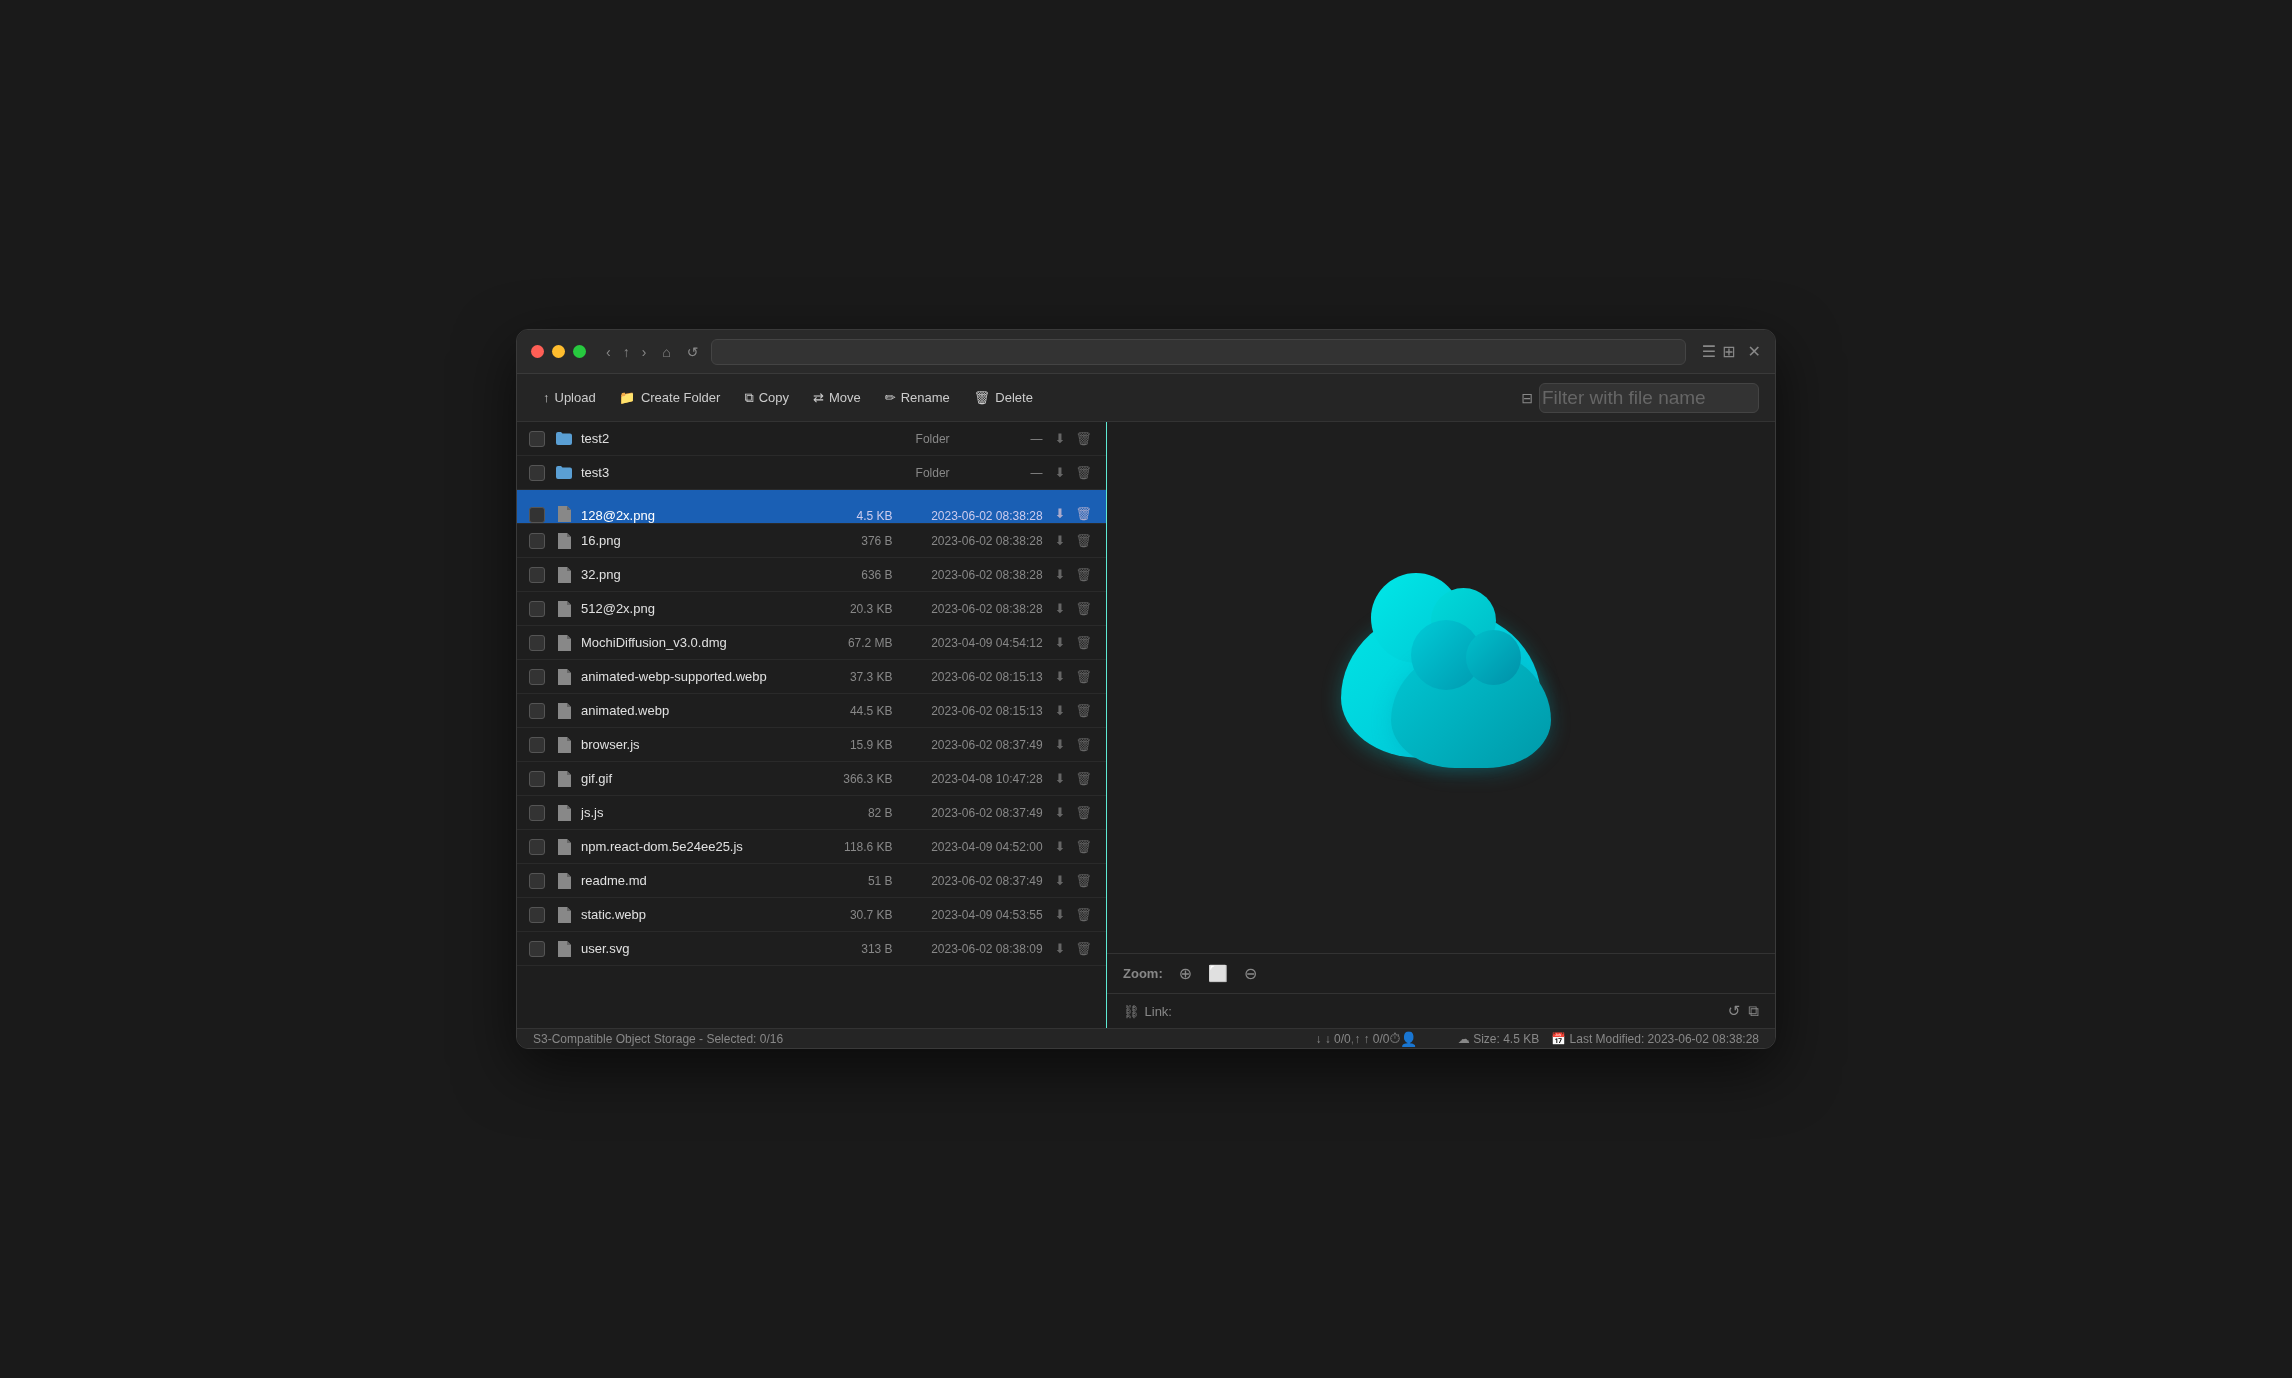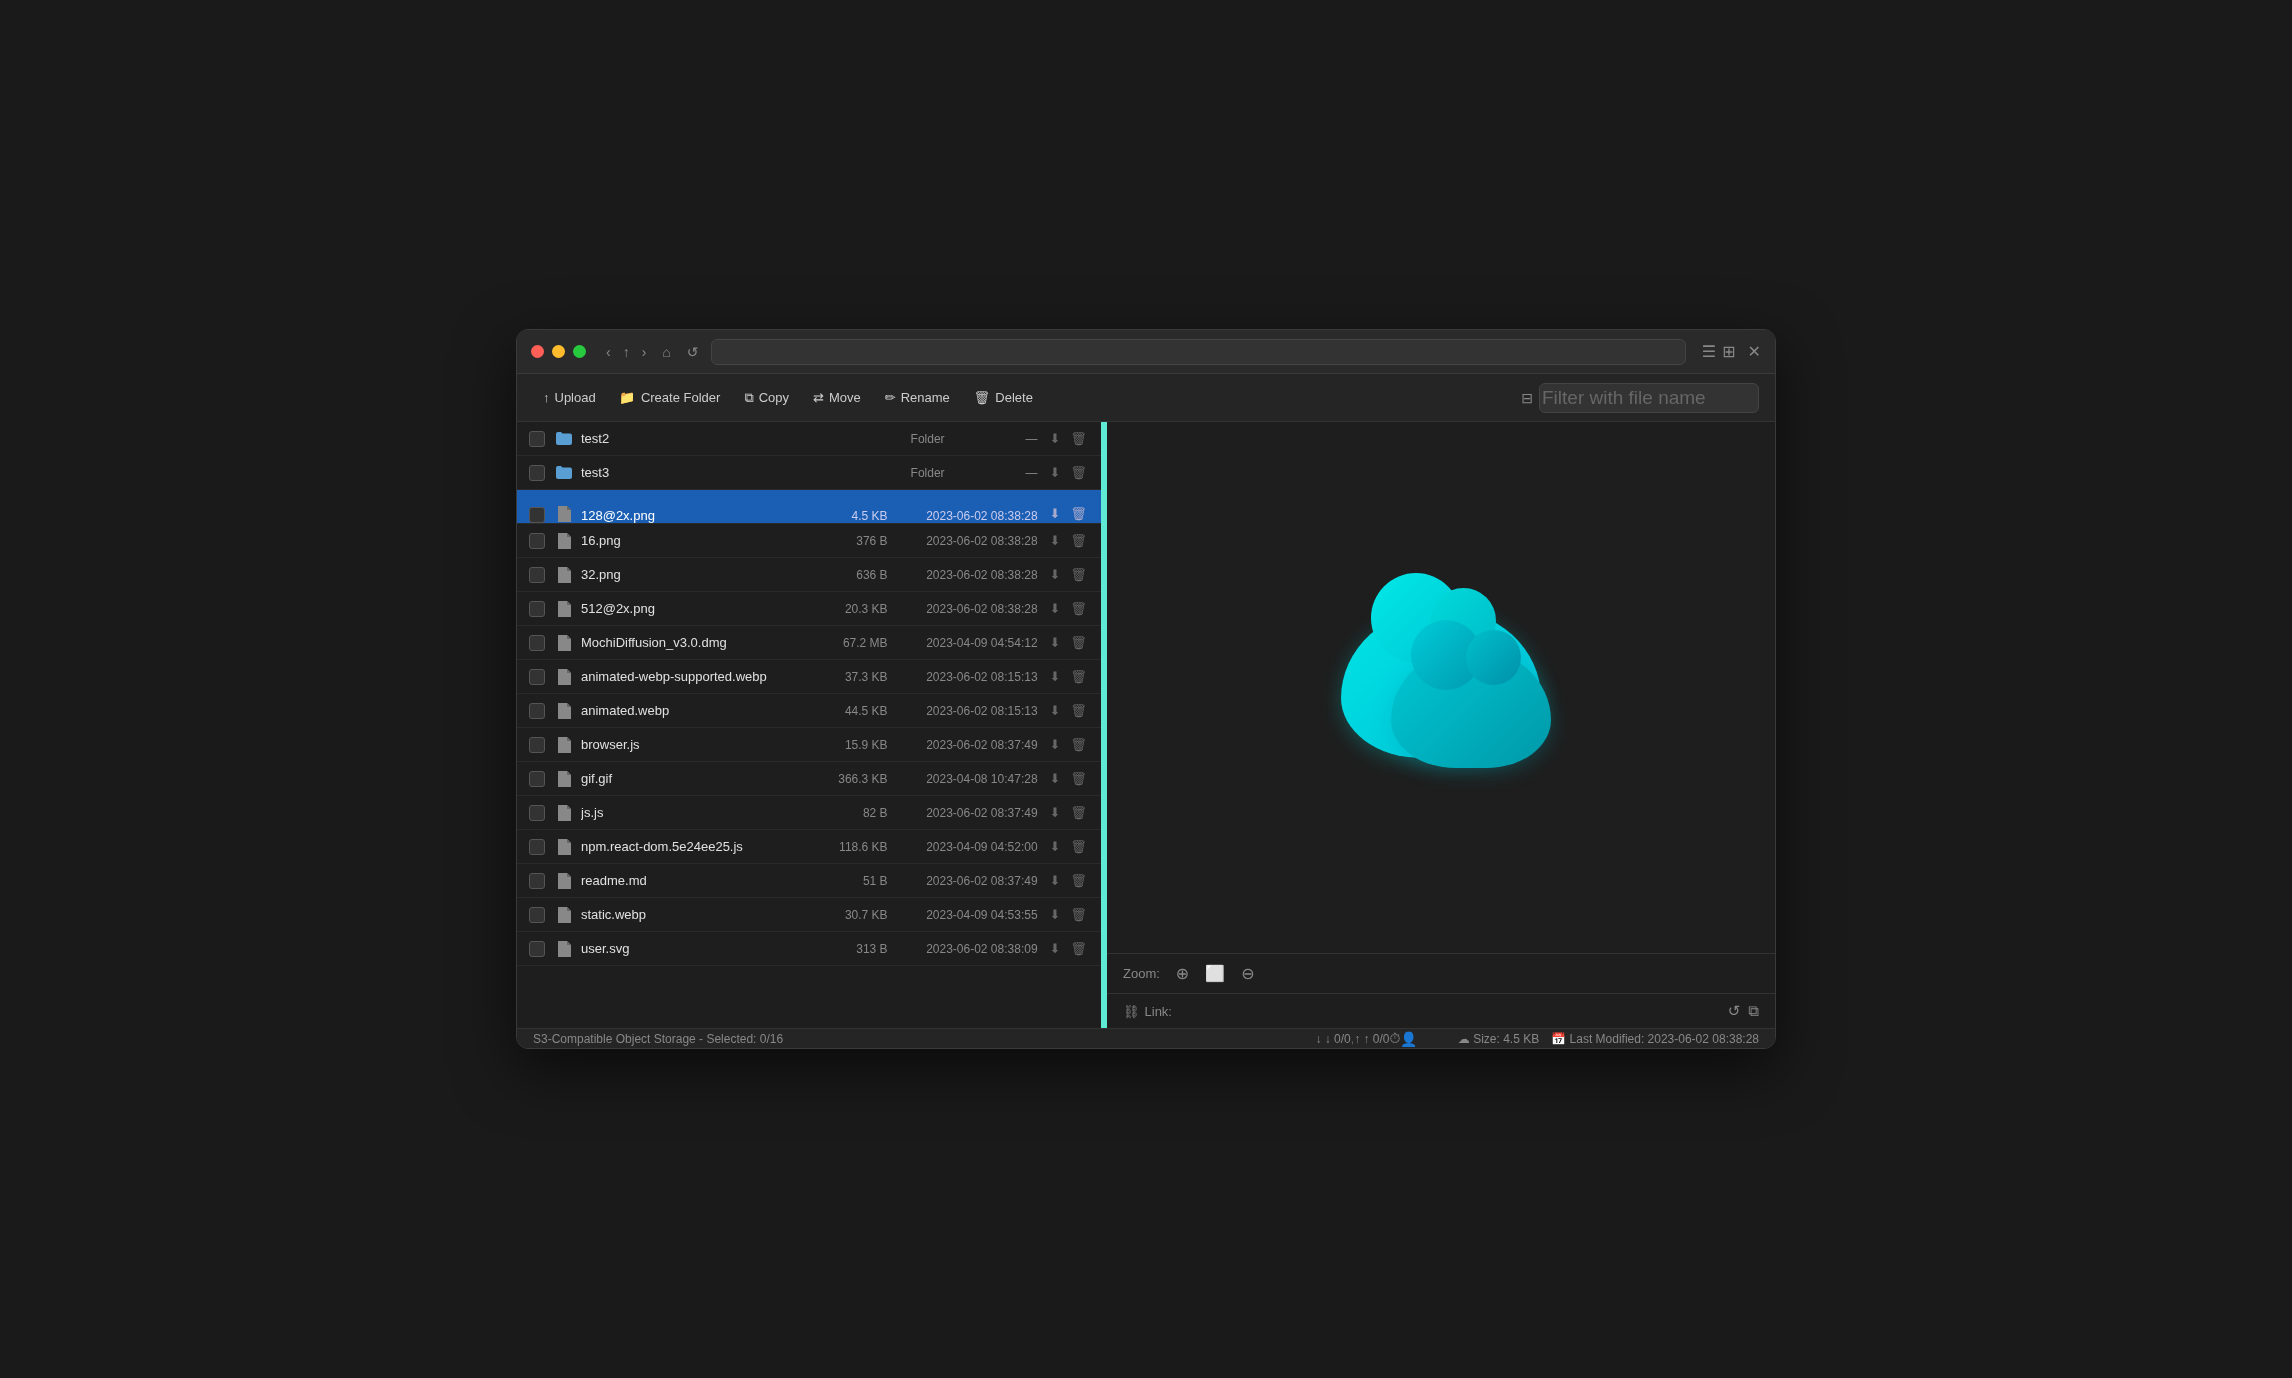--- a/index.html
+++ b/index.html
@@ -142,21 +142,21 @@
       display: flex;
       flex: 1;
       overflow: hidden;
     }
     .file-list-panel {
       width: 590px;
       flex-shrink: 0;
       display: flex;
       flex-direction: column;
       overflow: hidden;
-      border-right: 6px solid #5eead4;
+      border-right: 1px solid #5eead4;
     }
     .file-list {
       flex: 1;
       overflow-y: auto;
     }
     .file-list::-webkit-scrollbar { width: 6px; }
     .file-list::-webkit-scrollbar-track { background: #1e1e1e; }
     .file-list::-webkit-scrollbar-thumb { background: #444; border-radius: 3px; }
     .file-row {
       display: flex;
@@ -310,20 +310,21 @@
     .preview-controls {
       padding: 10px 16px;
       border-top: 1px solid #333;
       display: flex;
       align-items: center;
       gap: 16px;
     }
     .zoom-label {
       color: #888;
       font-size: 13px;
+      font-weight: bold;
     }
     .zoom-btn {
       background: none;
       border: none;
       color: #888;
       cursor: pointer;
       font-size: 16px;
     }
     .link-row {
       padding: 8px 16px;

